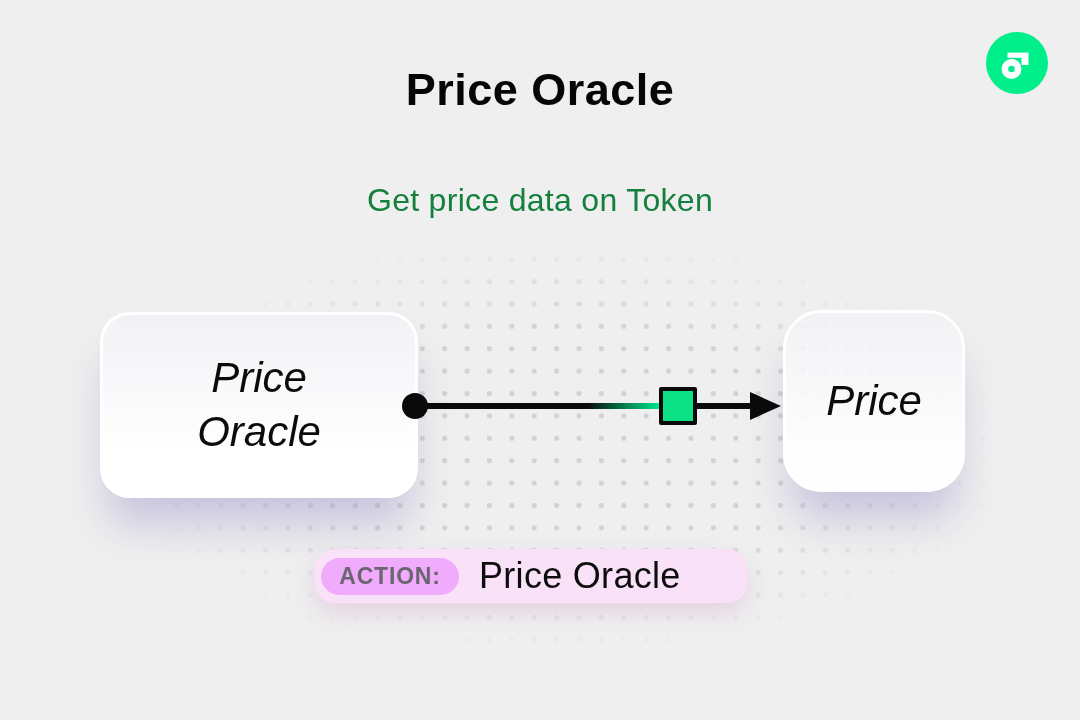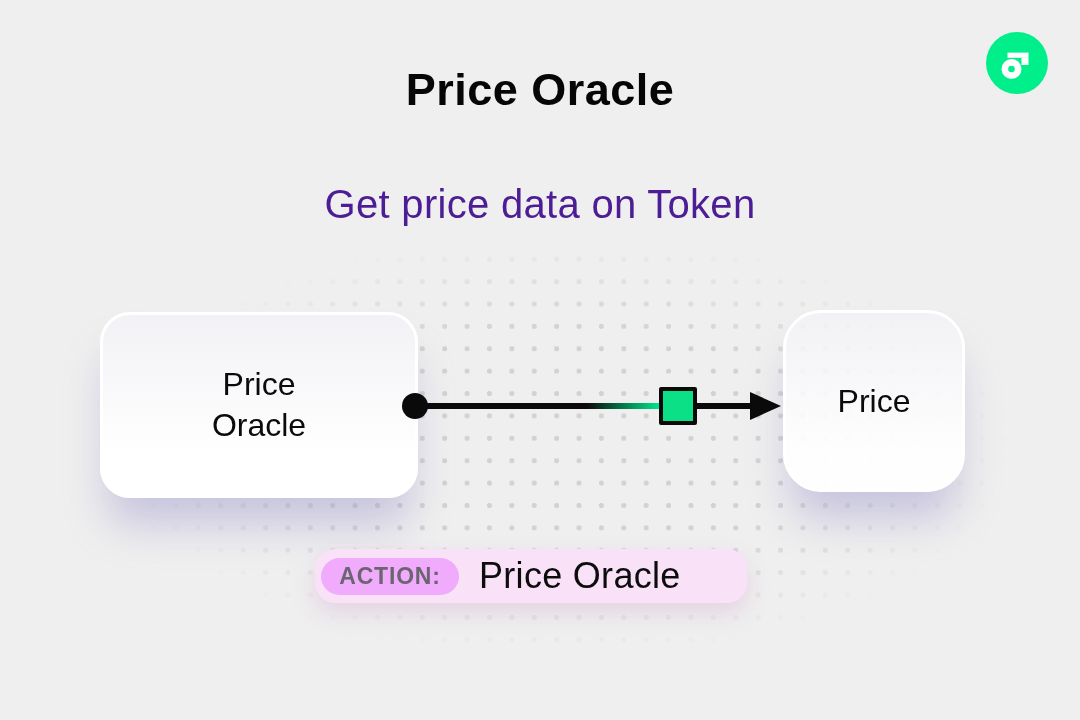--- a/index.html
+++ b/index.html
@@ -21,33 +21,33 @@
     content:"";position:absolute;inset:0;
     background:radial-gradient(ellipse 52% 52% at 50% 48%, rgba(239,239,239,0) 52%, #efefef 96%);
   }
 
   .title{
     position:absolute;top:64px;left:0;width:100%;
     text-align:center;font-size:45px;font-weight:700;letter-spacing:.5px;color:#060606;
   }
   .subtitle{
     position:absolute;top:182px;left:0;width:100%;
-    text-align:center;font-size:40px;font-weight:400;color:#4c1d95;letter-spacing:.3px;
+    text-align:center;font-size:32px;font-weight:400;color:#15803d;letter-spacing:.3px;
   }
 
   .logo{position:absolute;left:986px;top:32px;width:62px;height:62px;}
 
   .node{
     position:absolute;display:flex;align-items:center;justify-content:center;
     border:3px solid #ffffff;box-sizing:border-box;
     background:linear-gradient(180deg,#f2f2f6 0%,#ffffff 78%);
     box-shadow:0 34px 42px -8px rgba(150,145,200,0.45);
   }
   .node-label{
-    font-size:32px;line-height:1.28;text-align:center;white-space:pre-line;color:#0b0b0b;
+    font-size:42px;line-height:1.28;text-align:center;white-space:pre-line;color:#0b0b0b;font-style:italic;
   }
   .node-source{left:100px;top:312px;width:318px;height:186px;border-radius:30px;}
   .node-target{
     left:783px;top:310px;width:182px;height:182px;border-radius:38px;
     background:linear-gradient(180deg,rgba(243,243,248,0.72) 0%,rgba(255,255,255,0.95) 80%);
   }
 
   
   .conn-start-dot{
     position:absolute;left:402px;top:393px;width:26px;height:26px;border-radius:50%;background:#0a0a0a;

